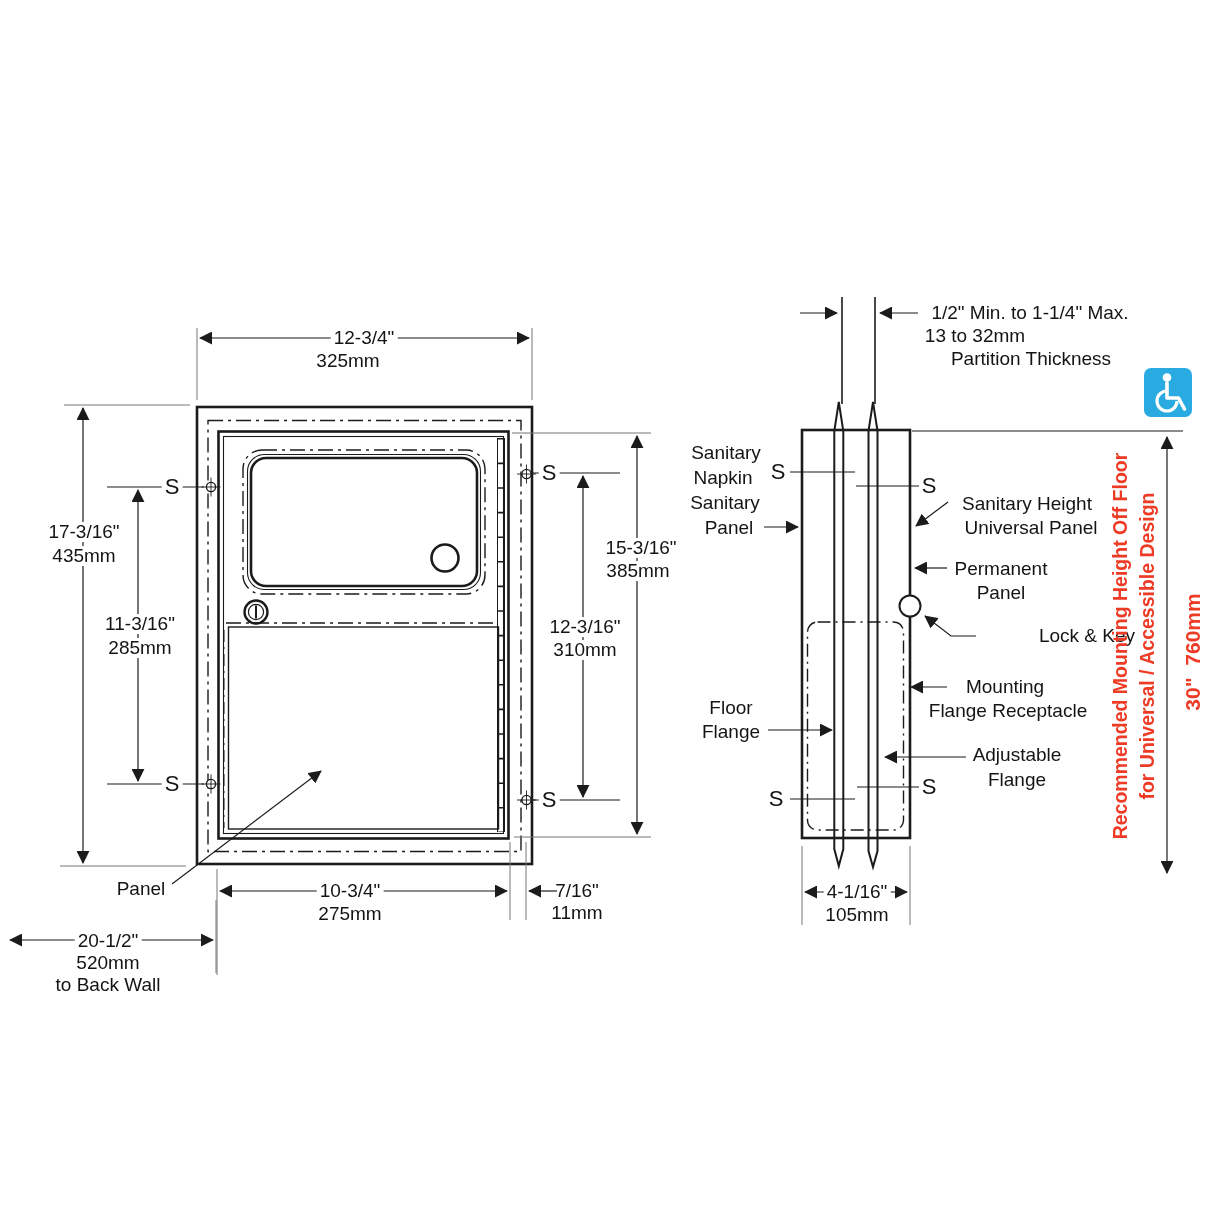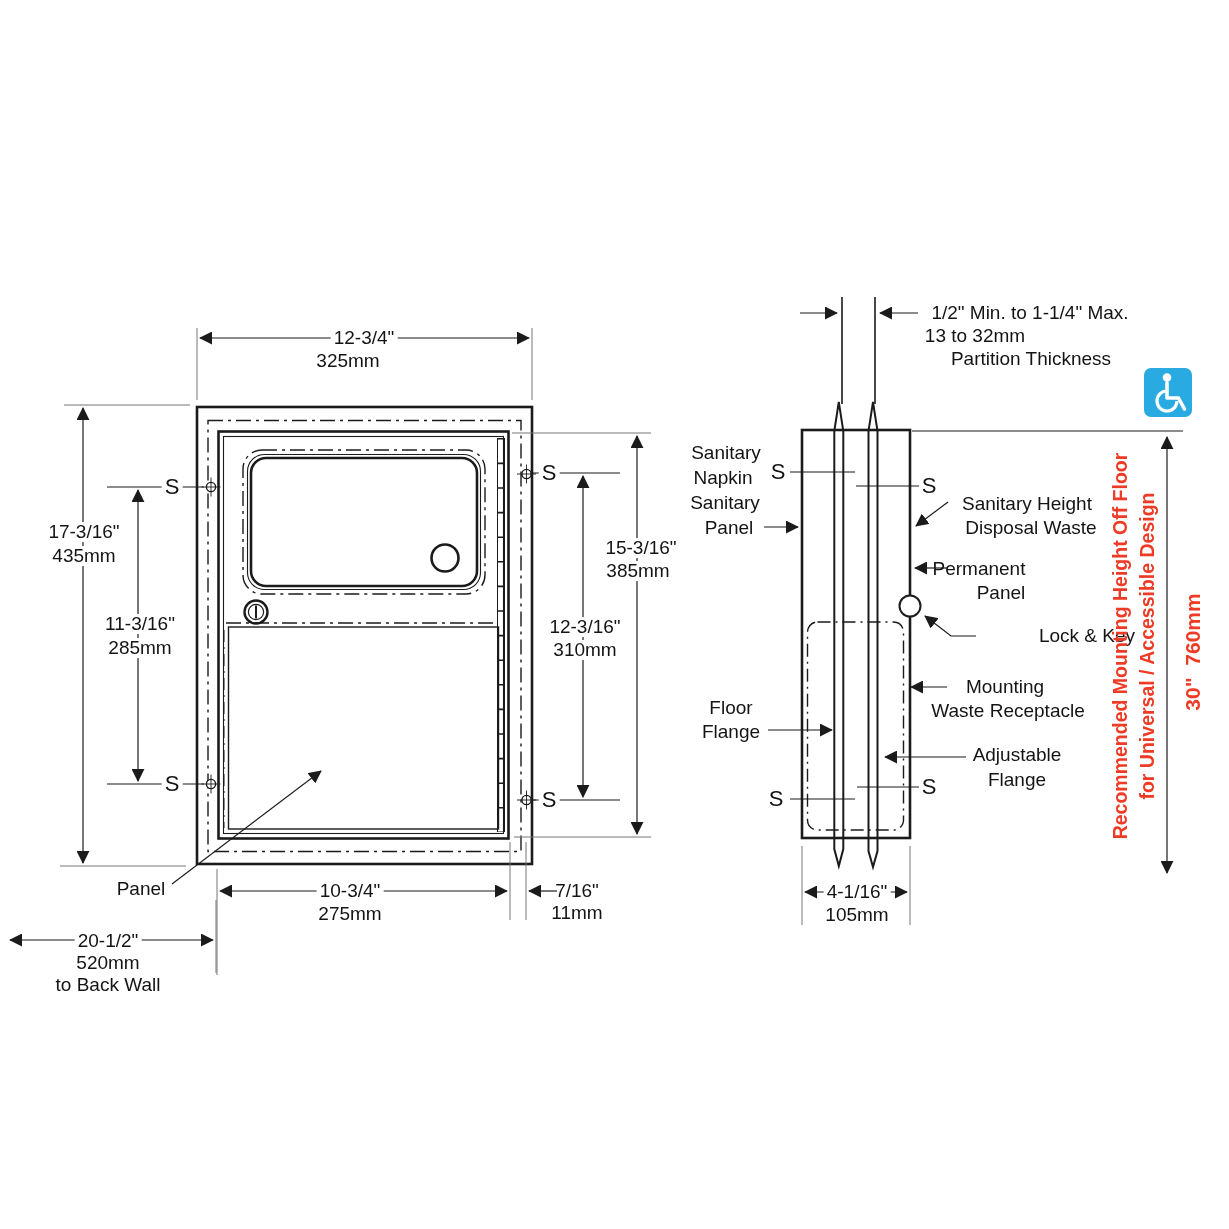--- a/index.html
+++ b/index.html
@@ -156,26 +156,26 @@
 <div class="t" style="left:1031px;top:359px">Partition Thickness</div>
 <div class="t" style="left:726px;top:453px">Sanitary</div>
 <div class="t" style="left:723px;top:478px">Napkin</div>
 <div class="t" style="left:725px;top:503px">Sanitary</div>
 <div class="t" style="left:729px;top:528px">Panel</div>
 <div class="t s" style="left:778px;top:472px">S</div>
 <div class="t s" style="left:929px;top:486px">S</div>
 <div class="t s" style="left:776px;top:799px">S</div>
 <div class="t s" style="left:929px;top:787px">S</div>
 <div class="t" style="left:1027px;top:504px">Sanitary Height</div>
-<div class="t" style="left:1031px;top:528px">Disposal Waste</div>
-<div class="t" style="left:979px;top:569px">Permanent</div>
+<div class="t" style="left:1031px;top:528px">Universal Panel</div>
+<div class="t" style="left:1001px;top:569px">Permanent</div>
 <div class="t" style="left:1001px;top:593px">Panel</div>
 <div class="t" style="left:1087px;top:636px">Lock &amp; Key</div>
 <div class="t" style="left:1005px;top:687px">Mounting</div>
-<div class="t" style="left:1008px;top:711px">Waste Receptacle</div>
+<div class="t" style="left:1008px;top:711px">Flange Receptacle</div>
 <div class="t" style="left:1017px;top:755px">Adjustable</div>
 <div class="t" style="left:1017px;top:780px">Flange</div>
 <div class="t" style="left:731px;top:708px">Floor</div>
 <div class="t" style="left:731px;top:732px">Flange</div>
 <div class="t bg" style="left:857px;top:892px">4-1/16"</div>
 <div class="t" style="left:857px;top:915px">105mm</div>
 <div class="vr" style="left:1120px;top:646px">Recommended Mounting Height Off Floor</div>
 <div class="vr" style="left:1147px;top:646px">for Universal / Accessible Design</div>
 <div class="vr v30" style="left:1193px;top:652px">30"  760mm</div>
 

